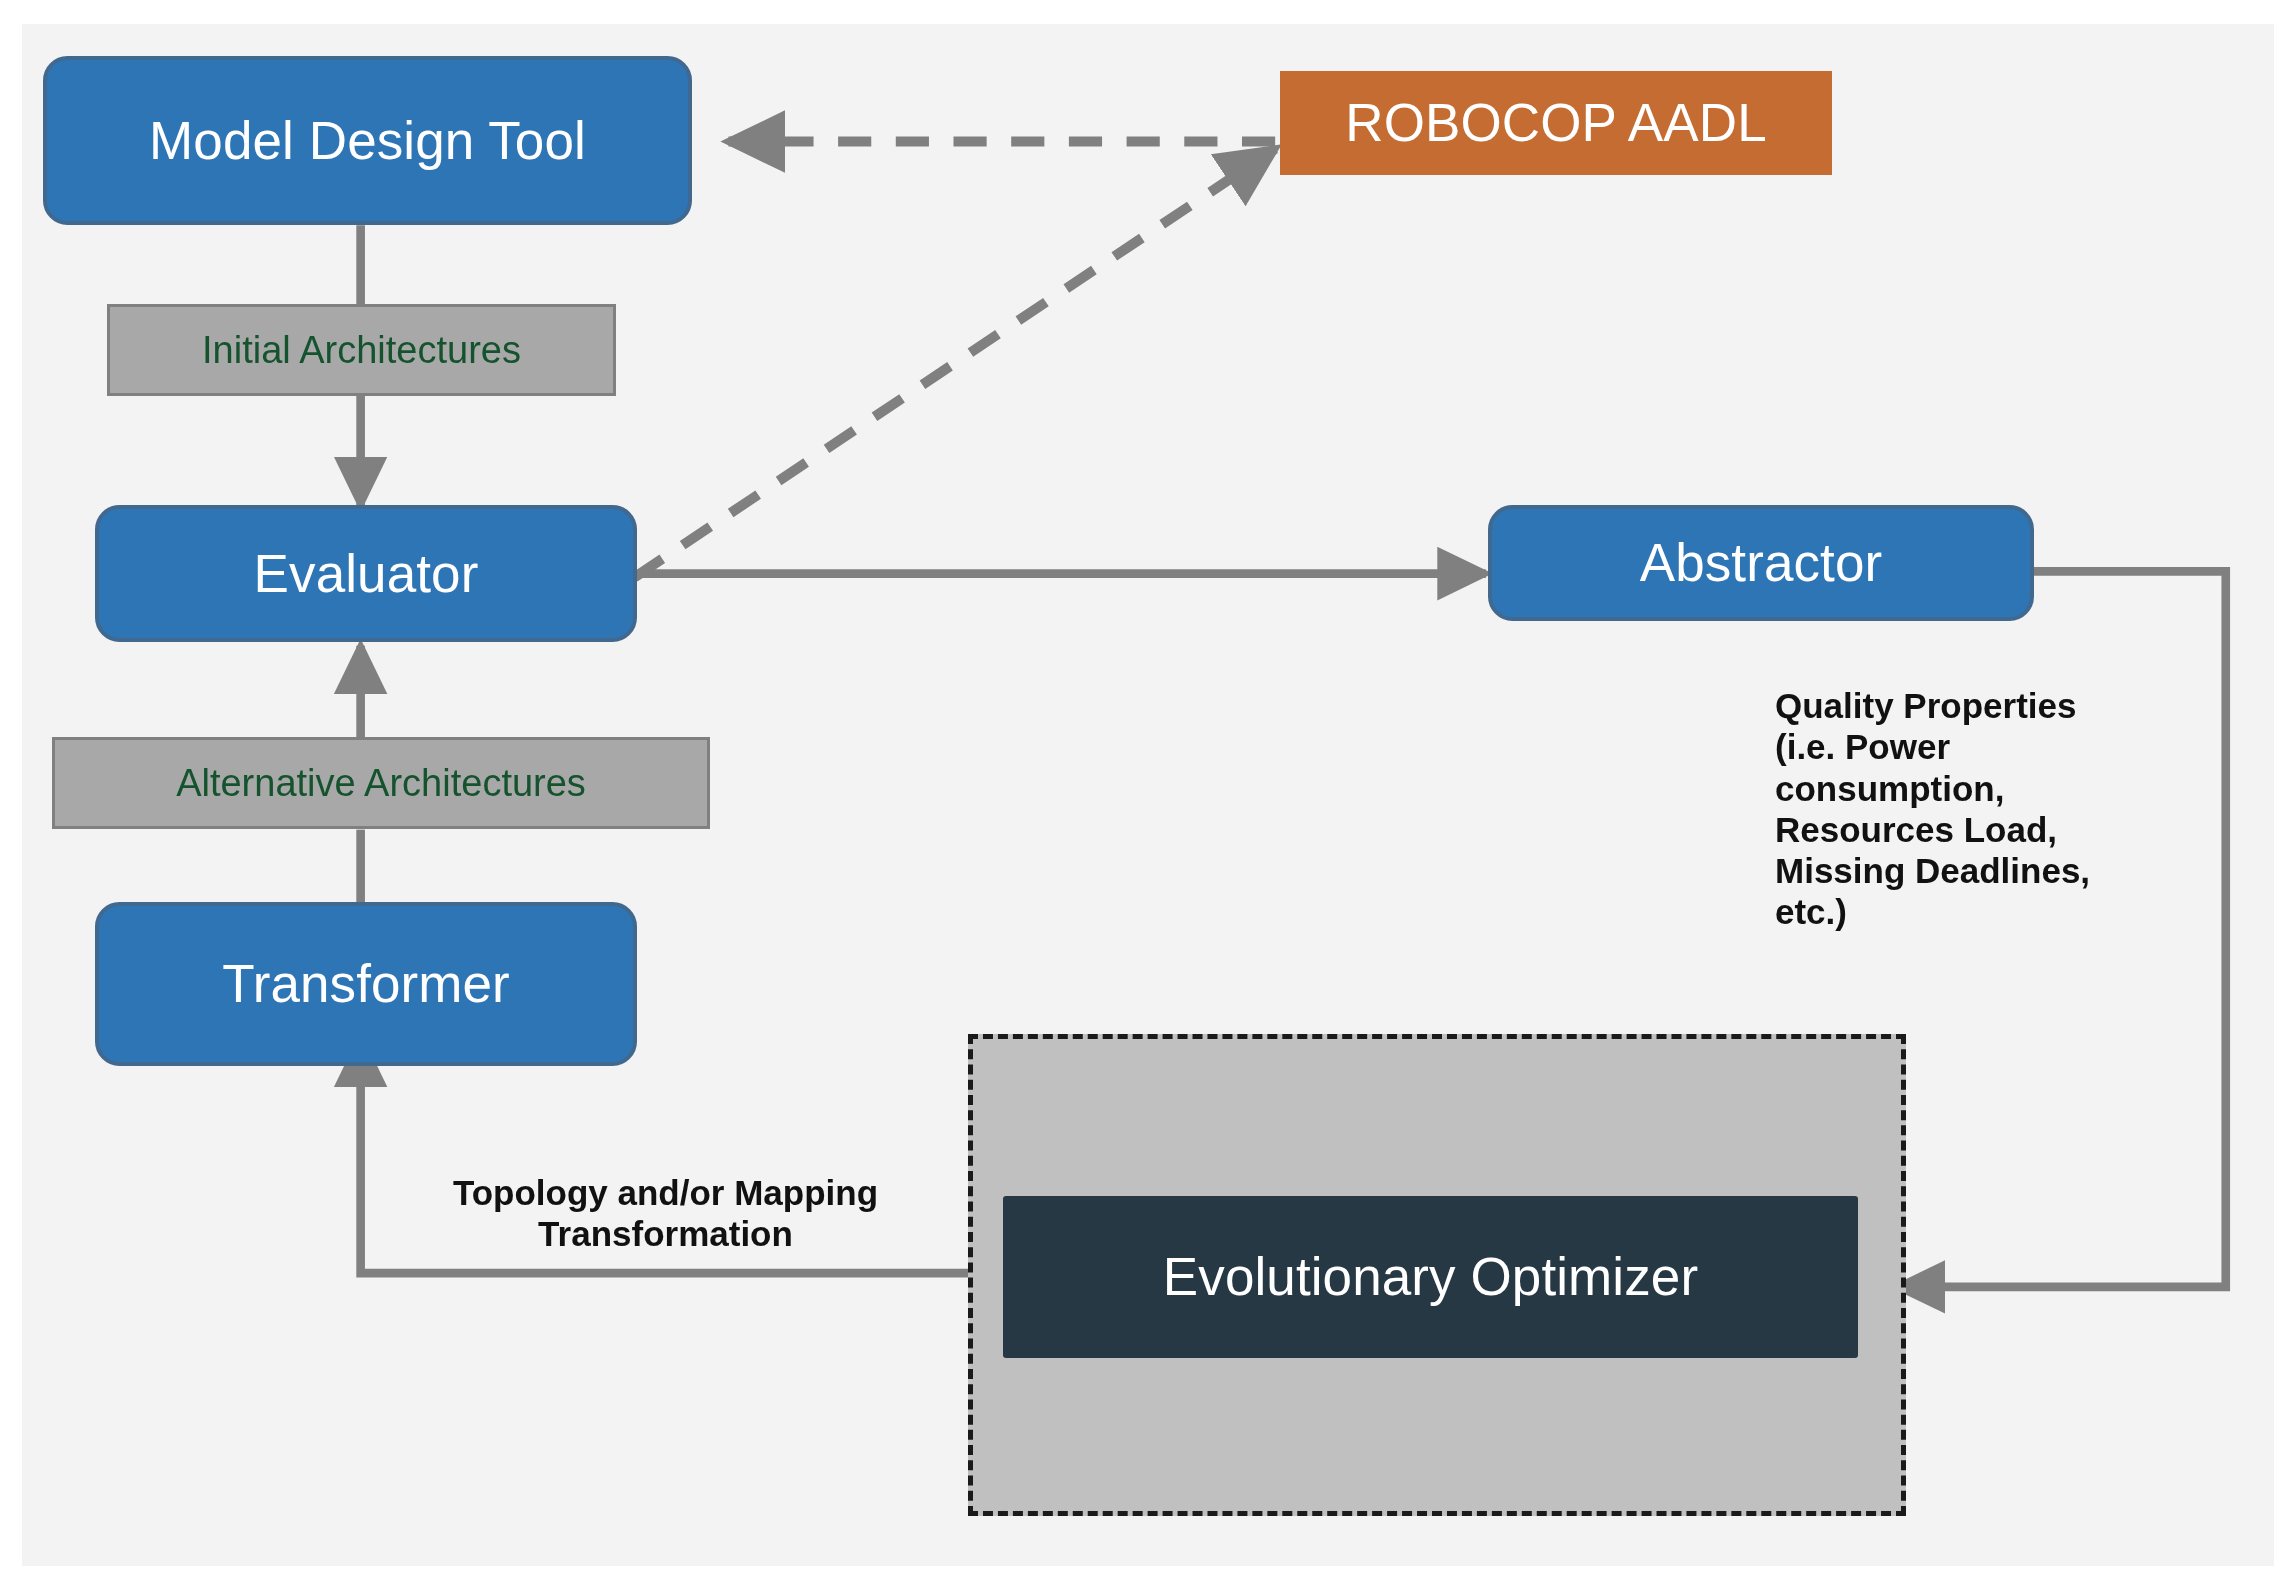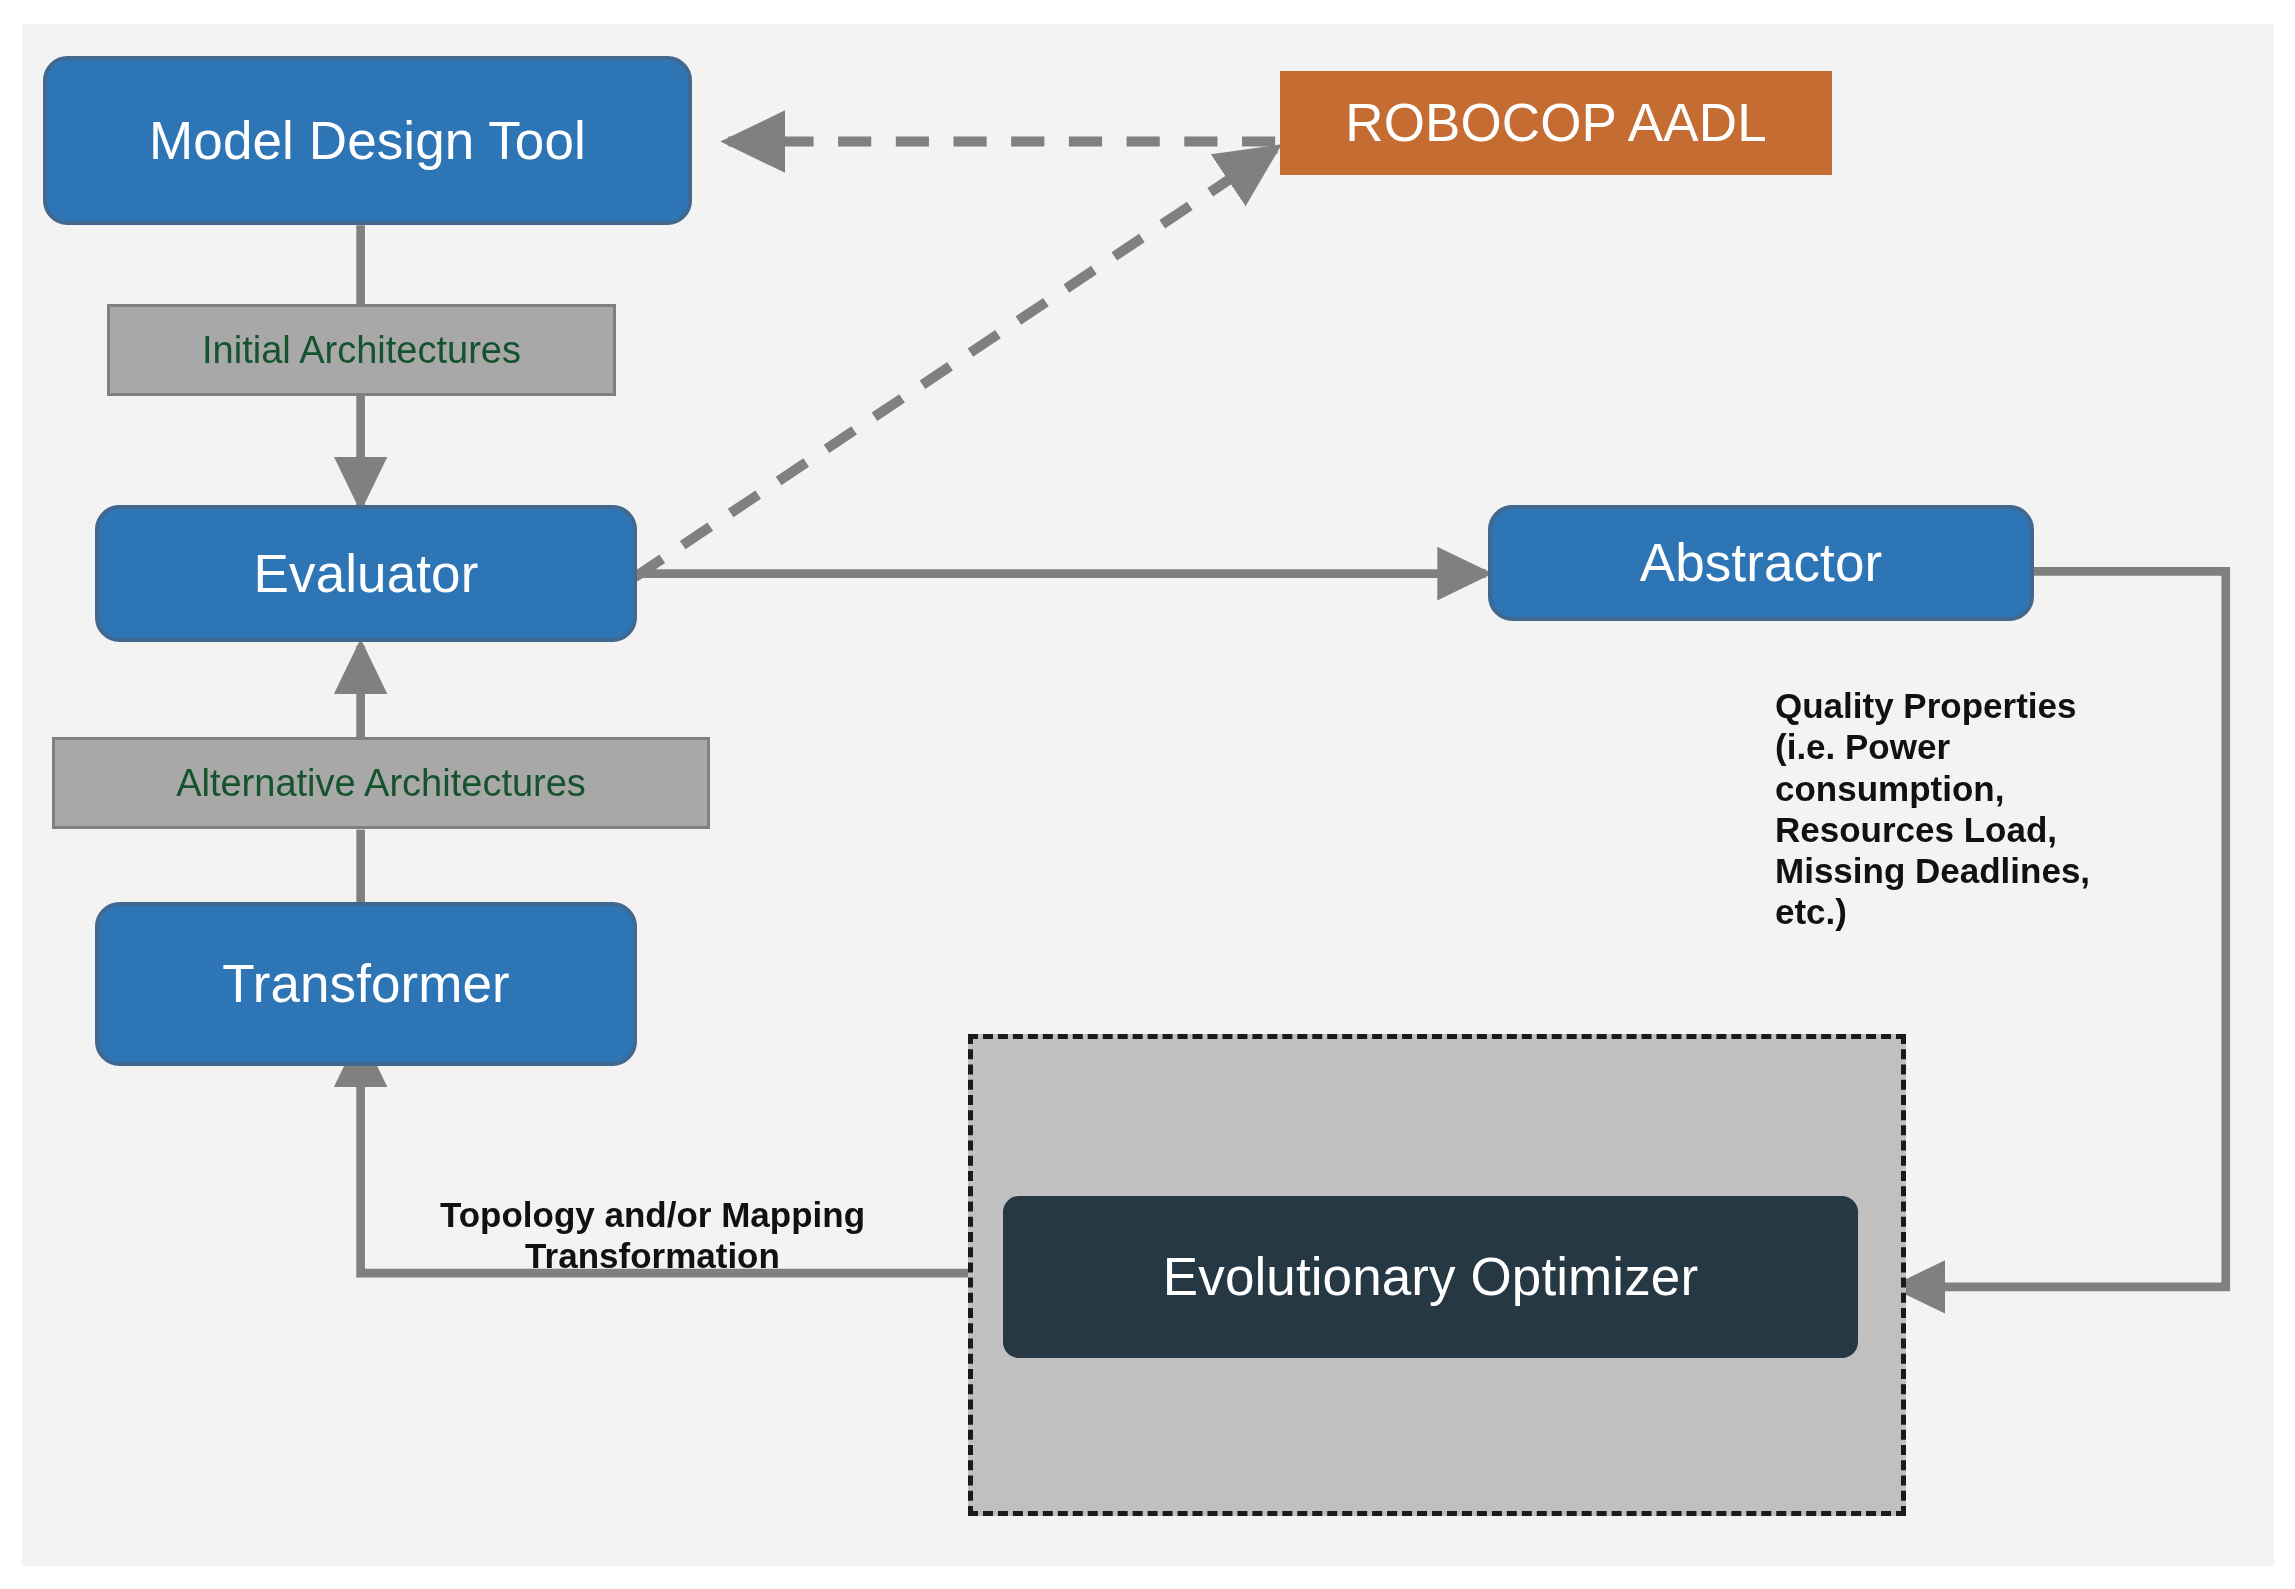--- a/index.html
+++ b/index.html
@@ -46,21 +46,21 @@
   }
   .node-orange {
     background: #c46c31;
     border: none;
     border-radius: 0;
     color: #ffffff;
   }
   .node-navy {
     background: #273845;
     border: none;
-    border-radius: 16px;
+    border-radius: 3px;
     color: #ffffff;
     justify-content: center;
   }
   .node-label {
     font-size: 53px;
     font-weight: 400;
     line-height: 1.05;
     letter-spacing: 0.1px;
   }
   .chip {
@@ -176,17 +176,17 @@
   </div>
 
 
   <div class="edge-label right" style="left:1775px; top:685px; width:433px;">Quality Properties
 (i.e. Power
 consumption,
 Resources Load,
 Missing Deadlines,
 etc.)</div>
 
-  <div class="edge-label center" style="left:364px; top:1172px; width:577px;margin-top:22px;">Topology and/or Mapping
+  <div class="edge-label center" style="left:377px; top:1172px; width:577px;">Topology and/or Mapping
 Transformation</div>
 
 </div>
 
 
 </body></html>

